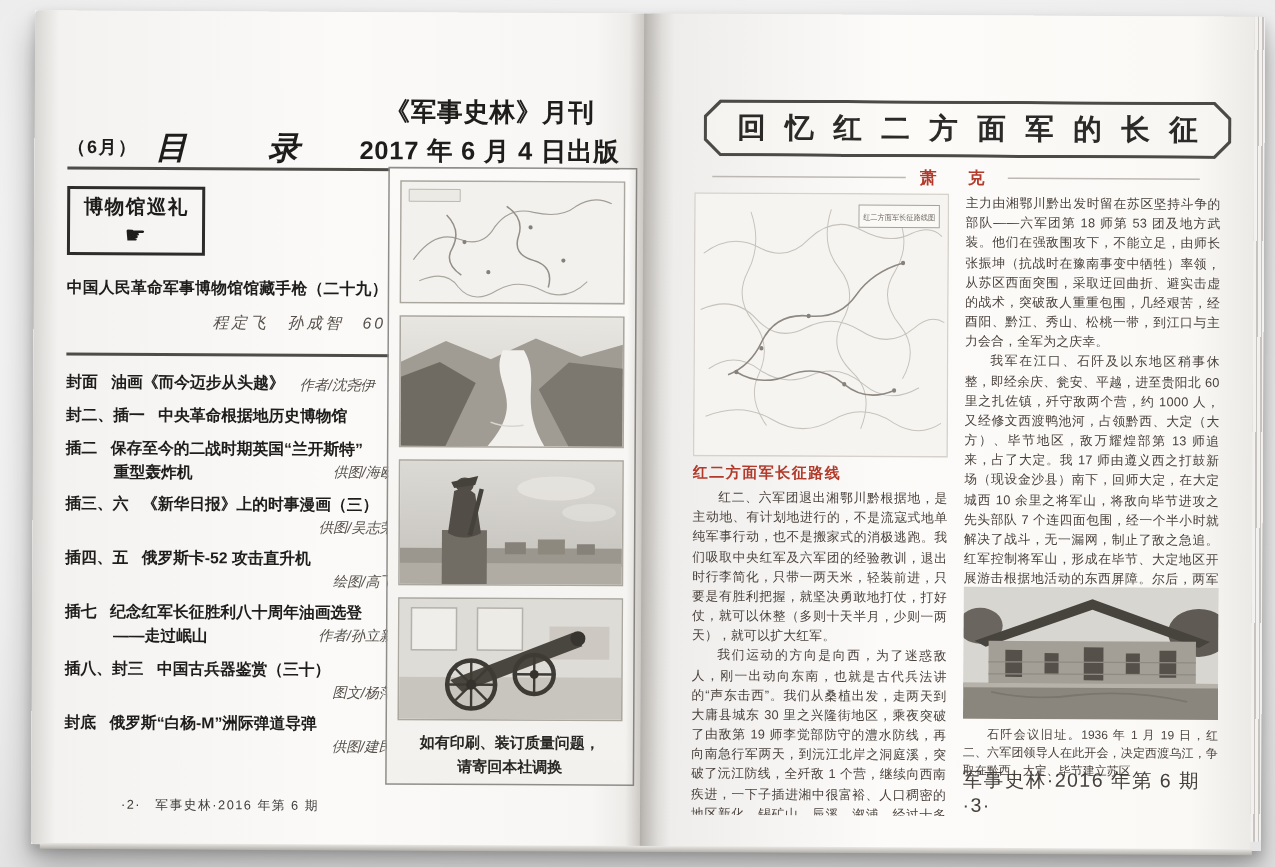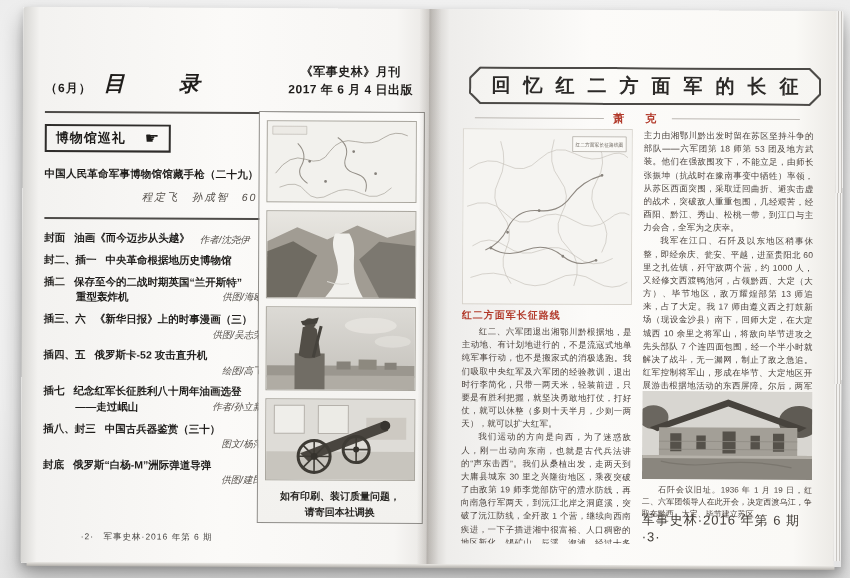--- a/index.html
+++ b/index.html
@@ -16,27 +16,27 @@
     background:linear-gradient(90deg,#d7d6d3 0%,#f3f2f0 4%,#fbfaf8 50%,#f7f6f4 92%,#e9e7e4 100%);}
   .page-right{width:407px;
     background:linear-gradient(90deg,#c9c6c2 0%,#eeedeb 5%,#fcfbf9 40%,#faf9f6 90%,#eceae6 100%);}
   .edges{width:7px;height:99%;align-self:flex-start;
     background:repeating-linear-gradient(90deg,#f2f1ef 0 2px,#c7c4c0 2px 3px);border-radius:0 2px 2px 0;}
   .gutter{position:absolute;left:396px;top:0;bottom:0;width:22px;pointer-events:none;
     background:linear-gradient(90deg,rgba(0,0,0,0) 0%,rgba(60,50,40,0.16) 45%,rgba(60,50,40,0.10) 58%,rgba(0,0,0,0) 100%);}
 
   
   .lp-header{position:absolute;left:22px;right:16px;top:54px;display:flex;justify-content:space-between;align-items:flex-end;}
-  .lp-title-group{display:flex;align-items:flex-end;}
+  .lp-title-group{display:flex;align-items:center;}
   .issue{font-size:12px;font-weight:bold;letter-spacing:1px;}
   .toc-title{font-size:21px;font-weight:bold;margin-left:12px;letter-spacing:4px;font-family:"Liberation Serif","DejaVu Serif",serif;font-style:italic;}
-  .journal{font-size:12px;font-weight:bold;text-align:center;line-height:1.5;letter-spacing:0.5px;}
+  .journal{font-size:17px;font-weight:bold;text-align:center;line-height:1.5;letter-spacing:0.5px;}
   .lp-rule{position:absolute;left:22px;right:16px;top:104px;height:2px;background:#4e4c49;}
   .lp-left{position:absolute;left:22px;top:117px;width:219px;}
-  .badge{display:inline-flex;align-items:center;gap:19px;border:2px solid #2e2c2a;padding:3px 9px;font-weight:bold;font-size:13px;letter-spacing:1px;}
+  .badge{display:inline-flex;align-items:center;gap:4px;border:2px solid #2e2c2a;padding:3px 9px;font-weight:bold;font-size:13px;letter-spacing:1px;flex-direction:column;}
   .hand{font-size:16px;line-height:0.9;}
   .feature-title{margin-top:15px;font-weight:bold;font-size:10.5px;letter-spacing:0.2px;white-space:nowrap;}
   .credit{font-style:italic;color:#55504b;font-weight:normal;}
   .feature-credit{margin-top:9px;text-align:right;font-size:10.5px;padding-right:6px;letter-spacing:2px;}
   .col-rule{height:2px;background:#4e4c49;margin:13px 0 11px;}
   .toc-item{margin-bottom:6px;font-size:10.5px;font-weight:bold;line-height:1.5;}
   .toc-line{display:flex;white-space:nowrap;}
   .toc-label{margin-right:9px;}
   .toc-inline-credit{margin-left:10px;font-size:9.5px;align-self:flex-end;}
   .toc-line2{display:flex;justify-content:space-between;padding-left:32px;white-space:nowrap;}

